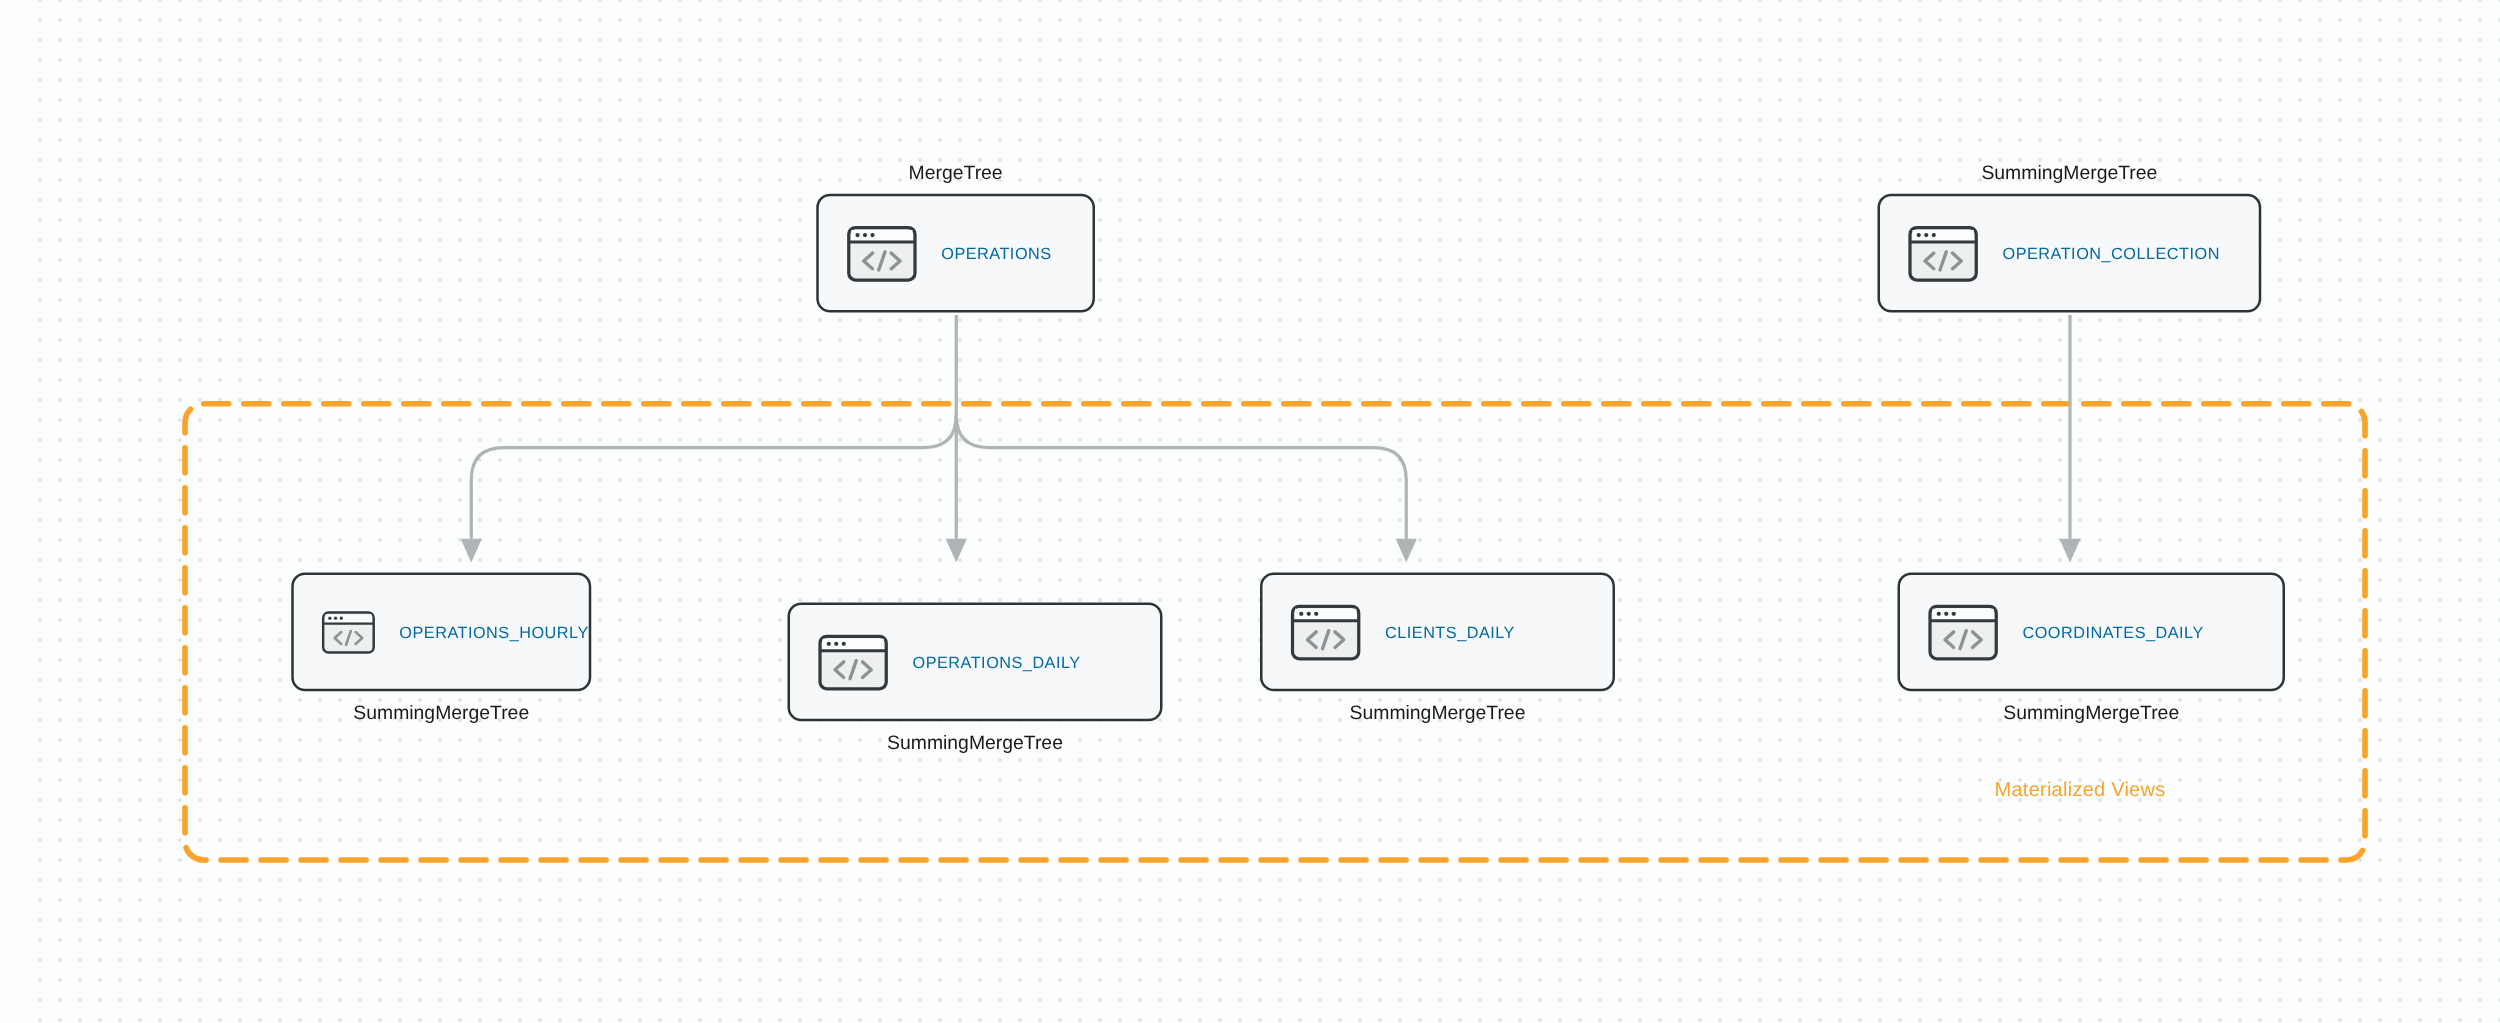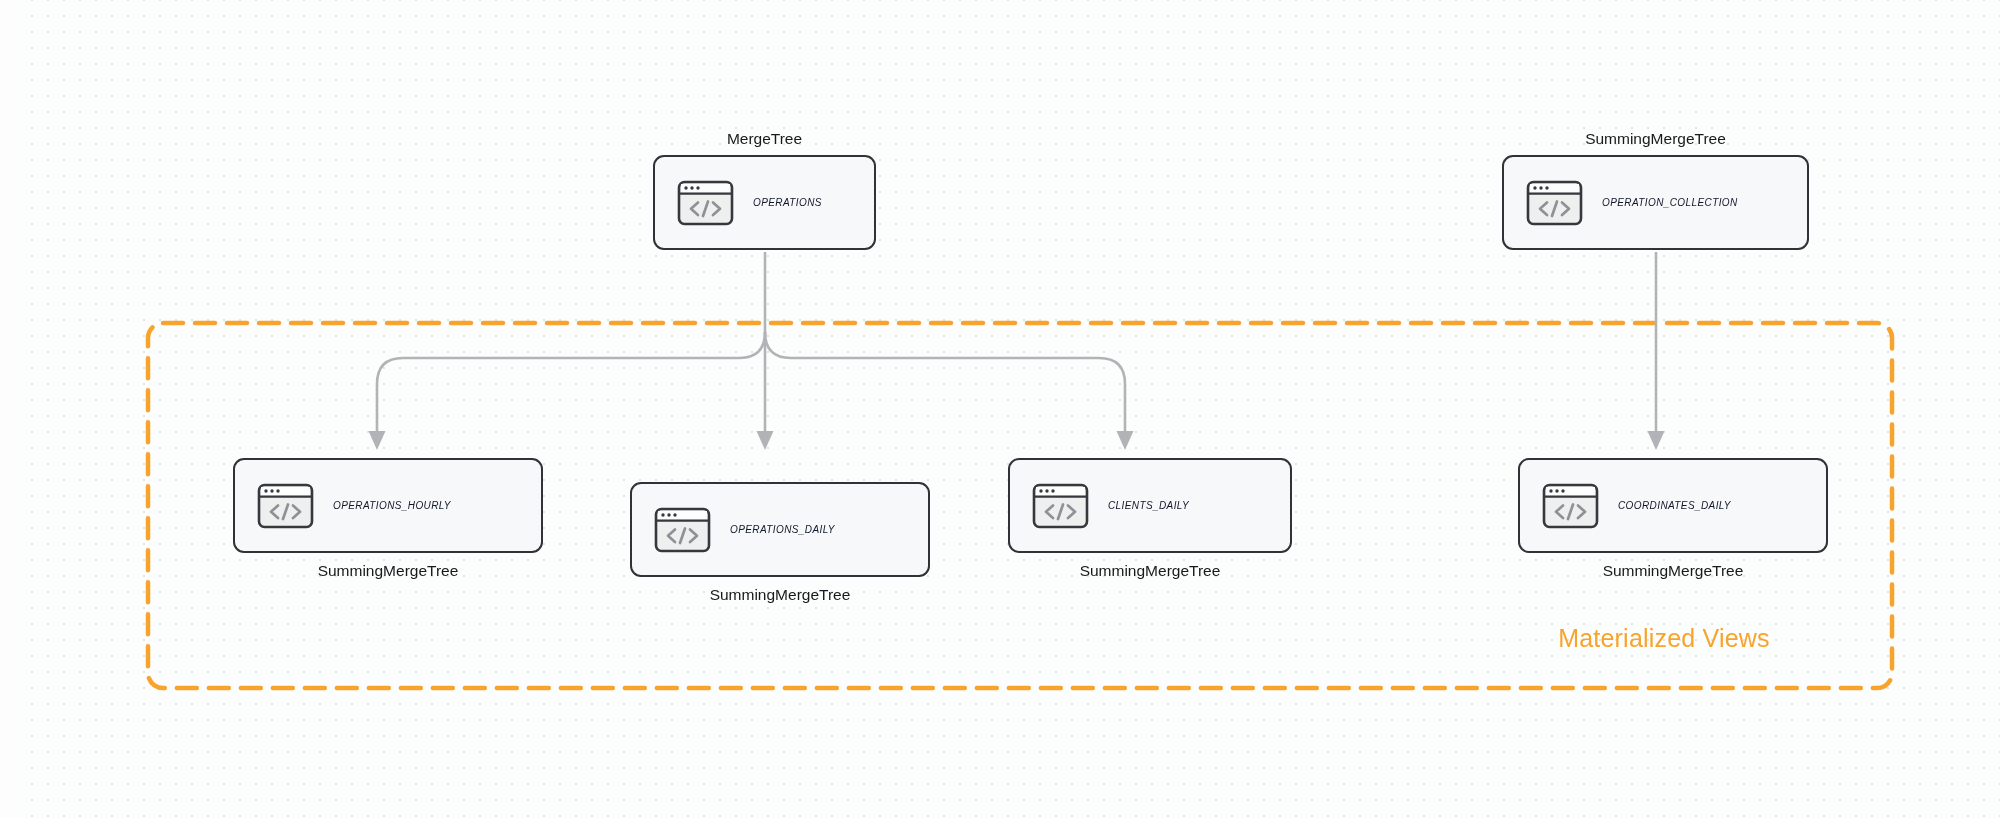--- a/index.html
+++ b/index.html
@@ -26,40 +26,39 @@
   .node-box {
     box-sizing: border-box;
     height: 95px; width: 100%;
     background: #f7f8f9;
     border: 2.6px solid #2e3338;
     border-radius: 11px;
     display: flex; align-items: center;
     padding-left: 22px; gap: 19px;
   }
   .node-title {
-    font-style: italic;
-    font-size: 10px;
+    font-size: 13px;
     letter-spacing: 0.4px;
-    color: #0f172a;
+    color: #0369a1;
     white-space: nowrap;
   }
   .engine-label {
     position: absolute; left: 0; width: 100%;
     text-align: center;
     font-size: 15.5px; color: #17191b;
     white-space: nowrap;
   }
   .engine-above { bottom: calc(100% + 7px); }
   .engine-below { top: calc(100% + 9px); }
   .win-icon { display: block; }
   #mv-label {
     position: absolute; z-index: 3;
     left: 1450px; top: 624px; width: 388px;
     text-align: center;
-    font-size: 25px; font-weight: 500;
+    font-size: 16px; font-weight: 500;
     color: #f8a32b;
     letter-spacing: 0.2px;
   }
 </style>
 </head>
 <body>
 
 <div id="canvas">
 
   <svg id="edges-layer" viewBox="0 0 2000 818" xmlns="http://www.w3.org/2000/svg">
@@ -108,21 +107,21 @@
         <circle cx="15" cy="8" r="1.7" fill="#35393d"></circle>
         <circle cx="21" cy="8" r="1.7" fill="#35393d"></circle>
         <polyline points="21,22.5 14,28.8 21,35" fill="none" stroke="#8e9296" stroke-width="2.7" stroke-linecap="round" stroke-linejoin="round"></polyline>
         <polyline points="36,22.5 43,28.8 36,35" fill="none" stroke="#8e9296" stroke-width="2.7" stroke-linecap="round" stroke-linejoin="round"></polyline>
         <line x1="31" y1="21.5" x2="26" y2="36" stroke="#8e9296" stroke-width="2.7" stroke-linecap="round"></line>
       </svg>
       <span class="node-title">OPERATION_COLLECTION</span>
     </div>
   </div>
 
-  <div class="node" style="left:213px; top:458px; width:310px;">
+  <div class="node" style="left:213px; top:458px; width:240px;">
     <div class="node-box">
       <svg class="win-icon" width="57" height="46" viewBox="0 0 57 46">
         <rect x="2" y="2" width="53" height="42" rx="5.5" fill="#eef0f0" stroke="#35393d" stroke-width="2.6"></rect>
         <path d="M4,4 h49 v8.6 h-49 z" fill="#fcfdfd"></path>
         <line x1="2.5" y1="13.6" x2="54.5" y2="13.6" stroke="#35393d" stroke-width="2.4"></line>
         <circle cx="9" cy="8" r="1.7" fill="#35393d"></circle>
         <circle cx="15" cy="8" r="1.7" fill="#35393d"></circle>
         <circle cx="21" cy="8" r="1.7" fill="#35393d"></circle>
         <polyline points="21,22.5 14,28.8 21,35" fill="none" stroke="#8e9296" stroke-width="2.7" stroke-linecap="round" stroke-linejoin="round"></polyline>
         <polyline points="36,22.5 43,28.8 36,35" fill="none" stroke="#8e9296" stroke-width="2.7" stroke-linecap="round" stroke-linejoin="round"></polyline>

